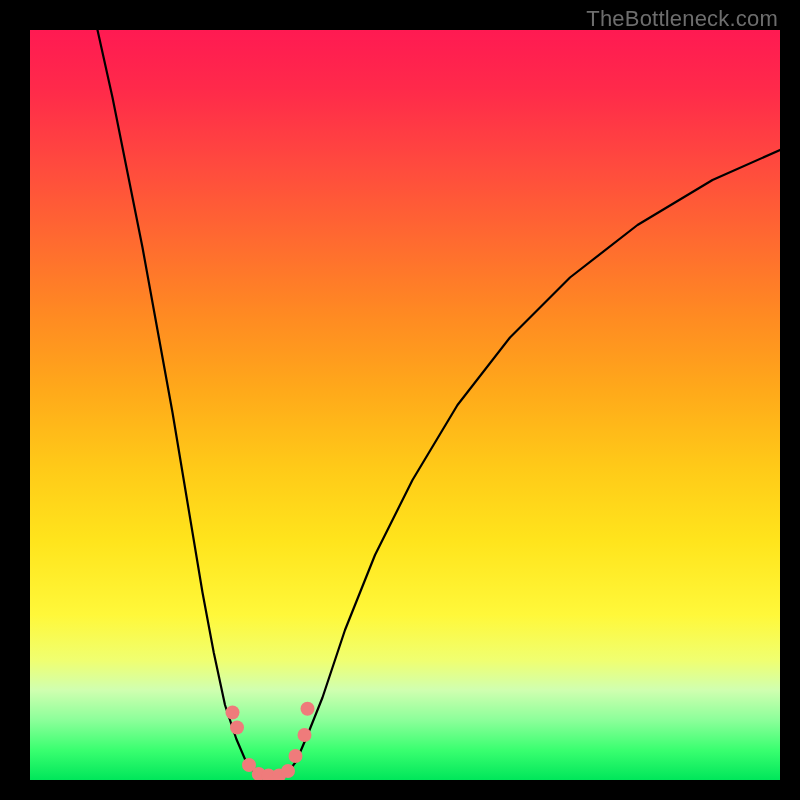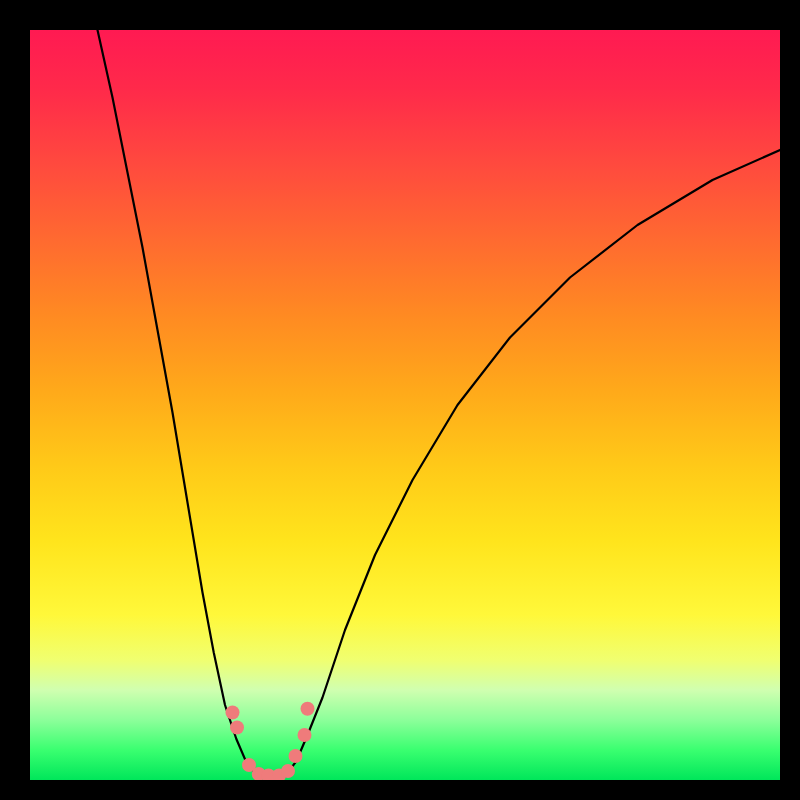--- a/index.html
+++ b/index.html
@@ -79,14 +79,15 @@
           <circle cx="238.50" cy="745.50" r="7" fill="#ef7b7b"></circle>
           <circle cx="249.00" cy="745.50" r="7" fill="#ef7b7b"></circle>
           <circle cx="258.00" cy="741.00" r="7" fill="#ef7b7b"></circle>
           <circle cx="265.50" cy="726.00" r="7" fill="#ef7b7b"></circle>
           <circle cx="274.50" cy="705.00" r="7" fill="#ef7b7b"></circle>
           <circle cx="277.50" cy="678.75" r="7" fill="#ef7b7b"></circle>
         </g>
     </svg>
   </div>
 
+  <div class="watermark">TheBottleneck.com</div>
 
 </div>
 
 </body></html>

